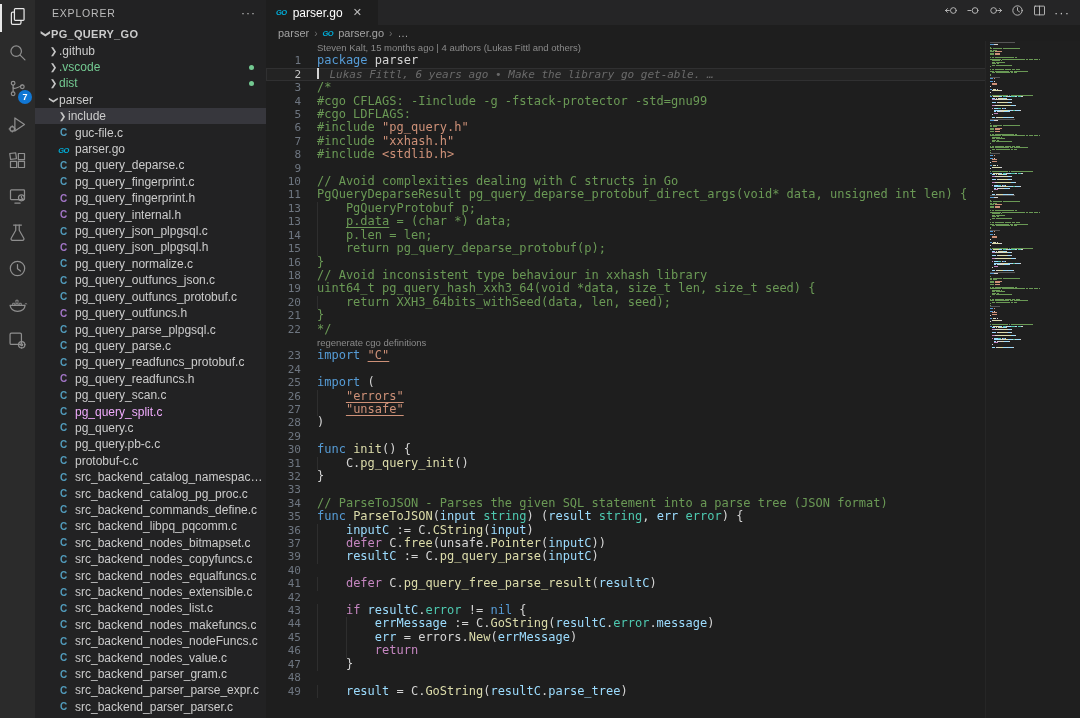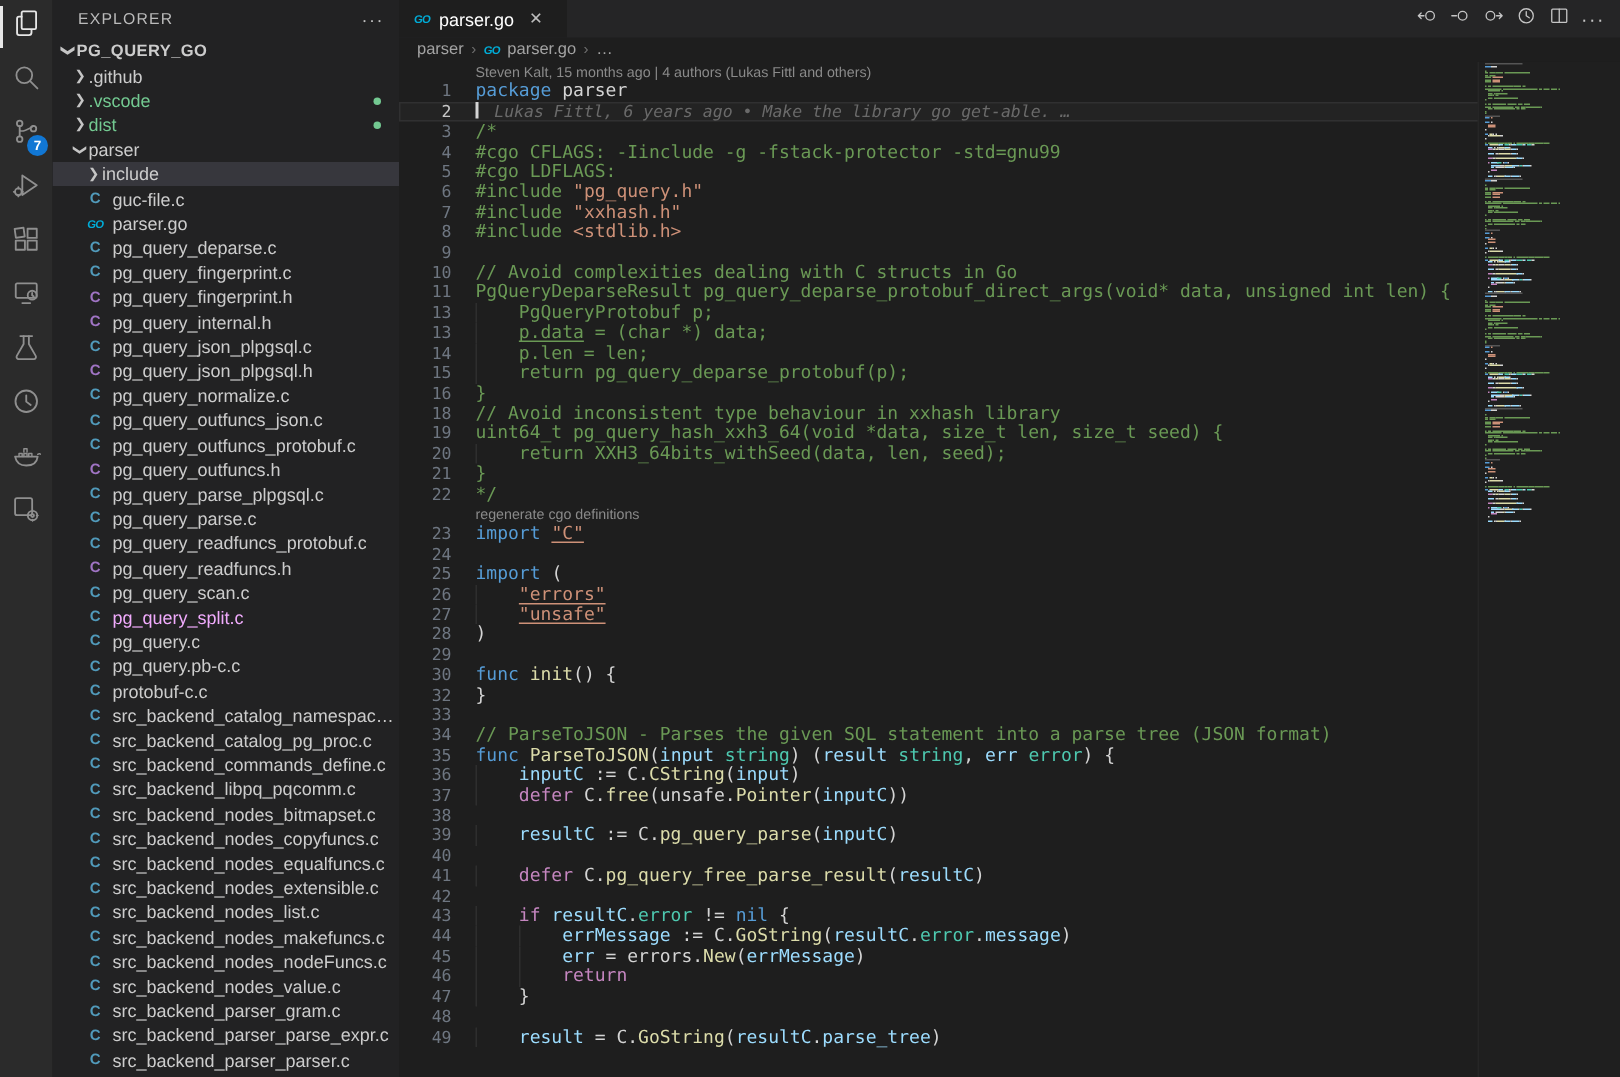--- a/index.html
+++ b/index.html
@@ -482,20 +482,24 @@
           </div>
           <div class="code-row">
             <span class="ln">29</span>
             <span class="ltext"></span>
           </div>
           <div class="code-row">
             <span class="ln">30</span>
             <span class="ltext"><span class="tk-k">func</span><span class="tk-d"> </span><span class="tk-fn">init</span><span class="tk-d">() {</span></span>
           </div>
           <div class="code-row">
+            <span class="ln">31</span>
+            <span class="ltext"><span class="guide" style="left: 0ch;"></span><span class="tk-d">    C.</span><span class="tk-fn">pg_query_init</span><span class="tk-d">()</span></span>
+          </div>
+          <div class="code-row">
             <span class="ln">32</span>
             <span class="ltext"><span class="tk-d">}</span></span>
           </div>
           <div class="code-row">
             <span class="ln">33</span>
             <span class="ltext"></span>
           </div>
           <div class="code-row">
             <span class="ln">34</span>
             <span class="ltext"><span class="tk-c">// ParseToJSON - Parses the given SQL statement into a parse tree (JSON format)</span></span>
@@ -504,24 +508,20 @@
             <span class="ln">35</span>
             <span class="ltext"><span class="tk-k">func</span><span class="tk-d"> </span><span class="tk-fn">ParseToJSON</span><span class="tk-d">(</span><span class="tk-v">input</span><span class="tk-d"> </span><span class="tk-ty">string</span><span class="tk-d">) (</span><span class="tk-v">result</span><span class="tk-d"> </span><span class="tk-ty">string</span><span class="tk-d">, </span><span class="tk-v">err</span><span class="tk-d"> </span><span class="tk-ty">error</span><span class="tk-d">) {</span></span>
           </div>
           <div class="code-row">
             <span class="ln">36</span>
             <span class="ltext"><span class="guide" style="left: 0ch;"></span><span class="tk-d">    </span><span class="tk-v">inputC</span><span class="tk-d"> := C.</span><span class="tk-fn">CString</span><span class="tk-d">(</span><span class="tk-v">input</span><span class="tk-d">)</span></span>
           </div>
           <div class="code-row">
             <span class="ln">37</span>
             <span class="ltext"><span class="guide" style="left: 0ch;"></span><span class="tk-d">    </span><span class="tk-kc">defer</span><span class="tk-d"> C.</span><span class="tk-fn">free</span><span class="tk-d">(unsafe.</span><span class="tk-fn">Pointer</span><span class="tk-d">(</span><span class="tk-v">inputC</span><span class="tk-d">))</span></span>
-          </div>
-          <div class="code-row">
-            <span class="ln">38</span>
-            <span class="ltext"></span>
           </div>
           <div class="code-row">
             <span class="ln">39</span>
             <span class="ltext"><span class="guide" style="left: 0ch;"></span><span class="tk-d">    </span><span class="tk-v">resultC</span><span class="tk-d"> := C.</span><span class="tk-fn">pg_query_parse</span><span class="tk-d">(</span><span class="tk-v">inputC</span><span class="tk-d">)</span></span>
           </div>
           <div class="code-row">
             <span class="ln">40</span>
             <span class="ltext"></span>
           </div>
           <div class="code-row">

